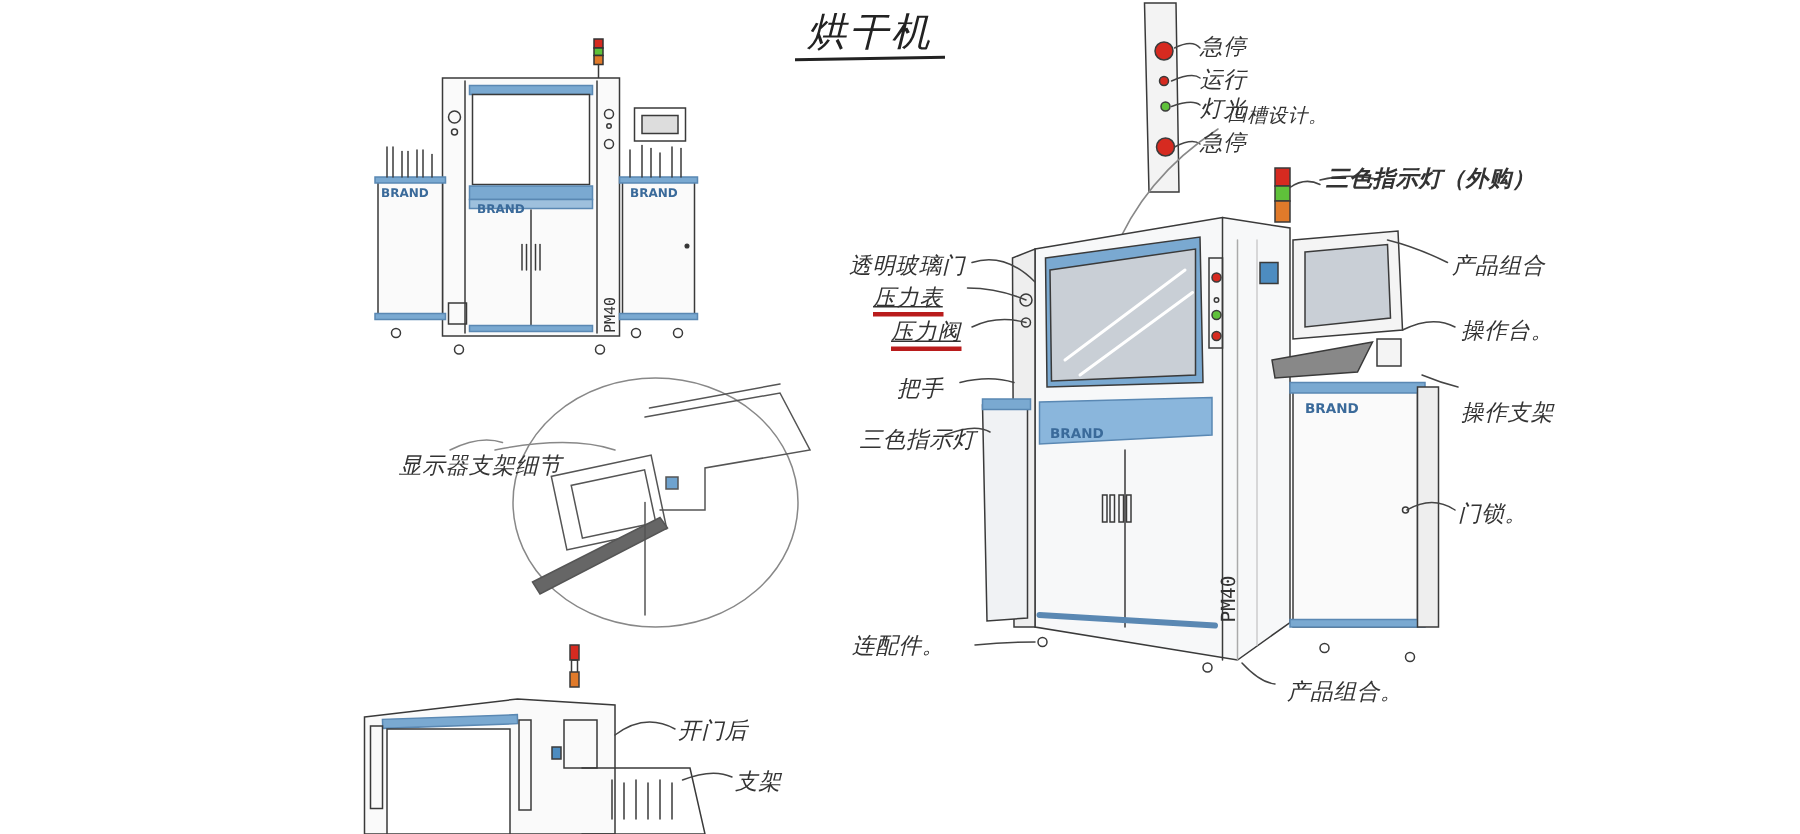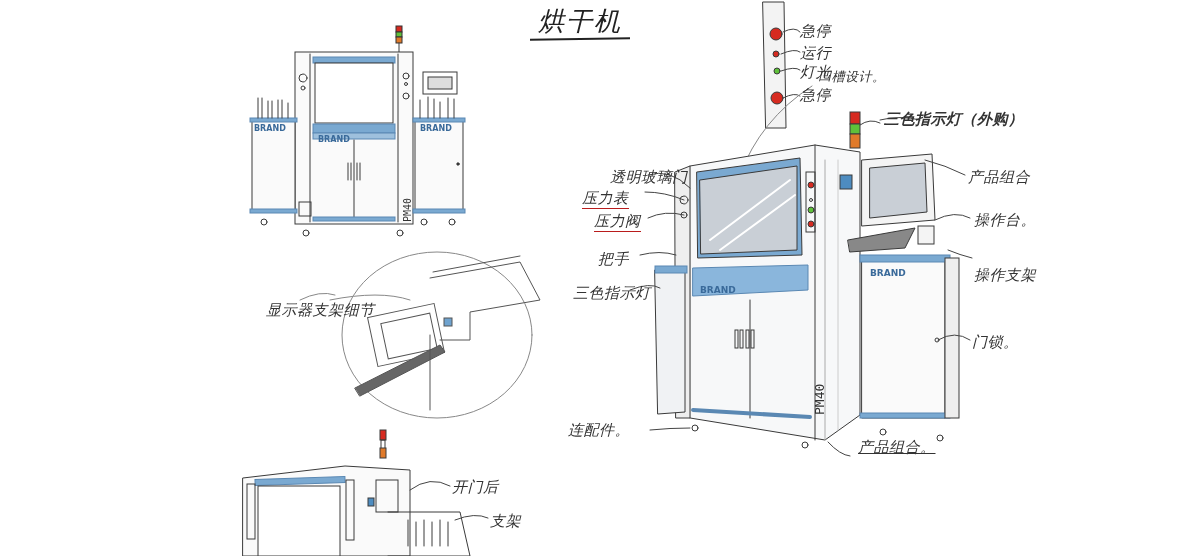--- a/index.html
+++ b/index.html
@@ -1,21 +1,21 @@
 <!DOCTYPE html>
 <html><head>
 <meta charset="utf-8">
 <style>
   html,body{margin:0;padding:0;background:#ffffff;}
   body{width:1200px;height:556px;position:relative;overflow:hidden;font-family:"DejaVu Sans",sans-serif;}
   #sketch{position:absolute;left:0;top:0;width:1200px;height:556px;}
   .lbl{position:absolute;font-family:"DejaVu Sans",sans-serif;font-size:15px;color:#333;white-space:nowrap;font-style:italic;letter-spacing:0.5px;}
   .title{position:absolute;left:538px;top:4px;font-family:"DejaVu Serif",serif;font-size:26px;color:#222;font-style:italic;letter-spacing:2px;}
   .title-line{position:absolute;left:530px;top:38px;width:100px;height:2px;background:#222;transform:rotate(-1deg);}
-  .ul{border-bottom:1px solid #b91c1c;}
+  .ul{border-bottom:3px solid #b91c1c;text-decoration:underline;}
   .brand{position:absolute;font-family:"DejaVu Sans",sans-serif;font-size:8px;color:#3a6a9a;font-weight:bold;}
   .model{position:absolute;font-family:"DejaVu Sans Mono",monospace;font-size:12px;color:#333;transform:rotate(-90deg);transform-origin:left top;}
 </style>
 </head>
 <body>
 
 <svg id="sketch" width="1200" height="556" viewBox="0 0 1200 556" xmlns="http://www.w3.org/2000/svg">
   <g fill="none" stroke="#3a3a3a" stroke-width="1" stroke-linecap="round">
 
     <g>
@@ -215,23 +215,23 @@
 <div class="brand" style="left:700px;top:285px;font-size:9px;">BRAND</div>
 <div class="brand" style="left:870px;top:268px;font-size:9px;">BRAND</div>
 <div class="model" style="left:812px;top:415px;font-size:13px;">PM40</div>
 
 <div class="lbl" style="left:884px;top:110px;font-weight:bold;">三色指示灯（外购）</div>
 <div class="lbl" style="left:968px;top:168px;">产品组合</div>
 <div class="lbl" style="left:974px;top:211px;">操作台。</div>
 <div class="lbl" style="left:974px;top:266px;">操作支架</div>
 <div class="lbl" style="left:972px;top:333px;">门锁。</div>
 
-<div class="lbl" style="left:566px;top:168px;margin-left:44px;">透明玻璃门</div>
+<div class="lbl" style="left:566px;top:168px;">透明玻璃门</div>
 <div class="lbl ul" style="left:582px;top:189px;">压力表</div>
 <div class="lbl ul" style="left:594px;top:212px;">压力阀</div>
 <div class="lbl" style="left:598px;top:250px;">把手</div>
 <div class="lbl" style="left:573px;top:284px;">三色指示灯</div>
 
 <div class="lbl" style="left:568px;top:421px;">连配件。</div>
-<div class="lbl" style="left:858px;top:438px;text-decoration:underline;">产品组合。</div>
+<div class="lbl" style="left:858px;top:452px;">产品组合。</div>
 
 <div class="lbl" style="left:452px;top:478px;">开门后</div>
 <div class="lbl" style="left:490px;top:512px;">支架</div>
 
 </body></html>

